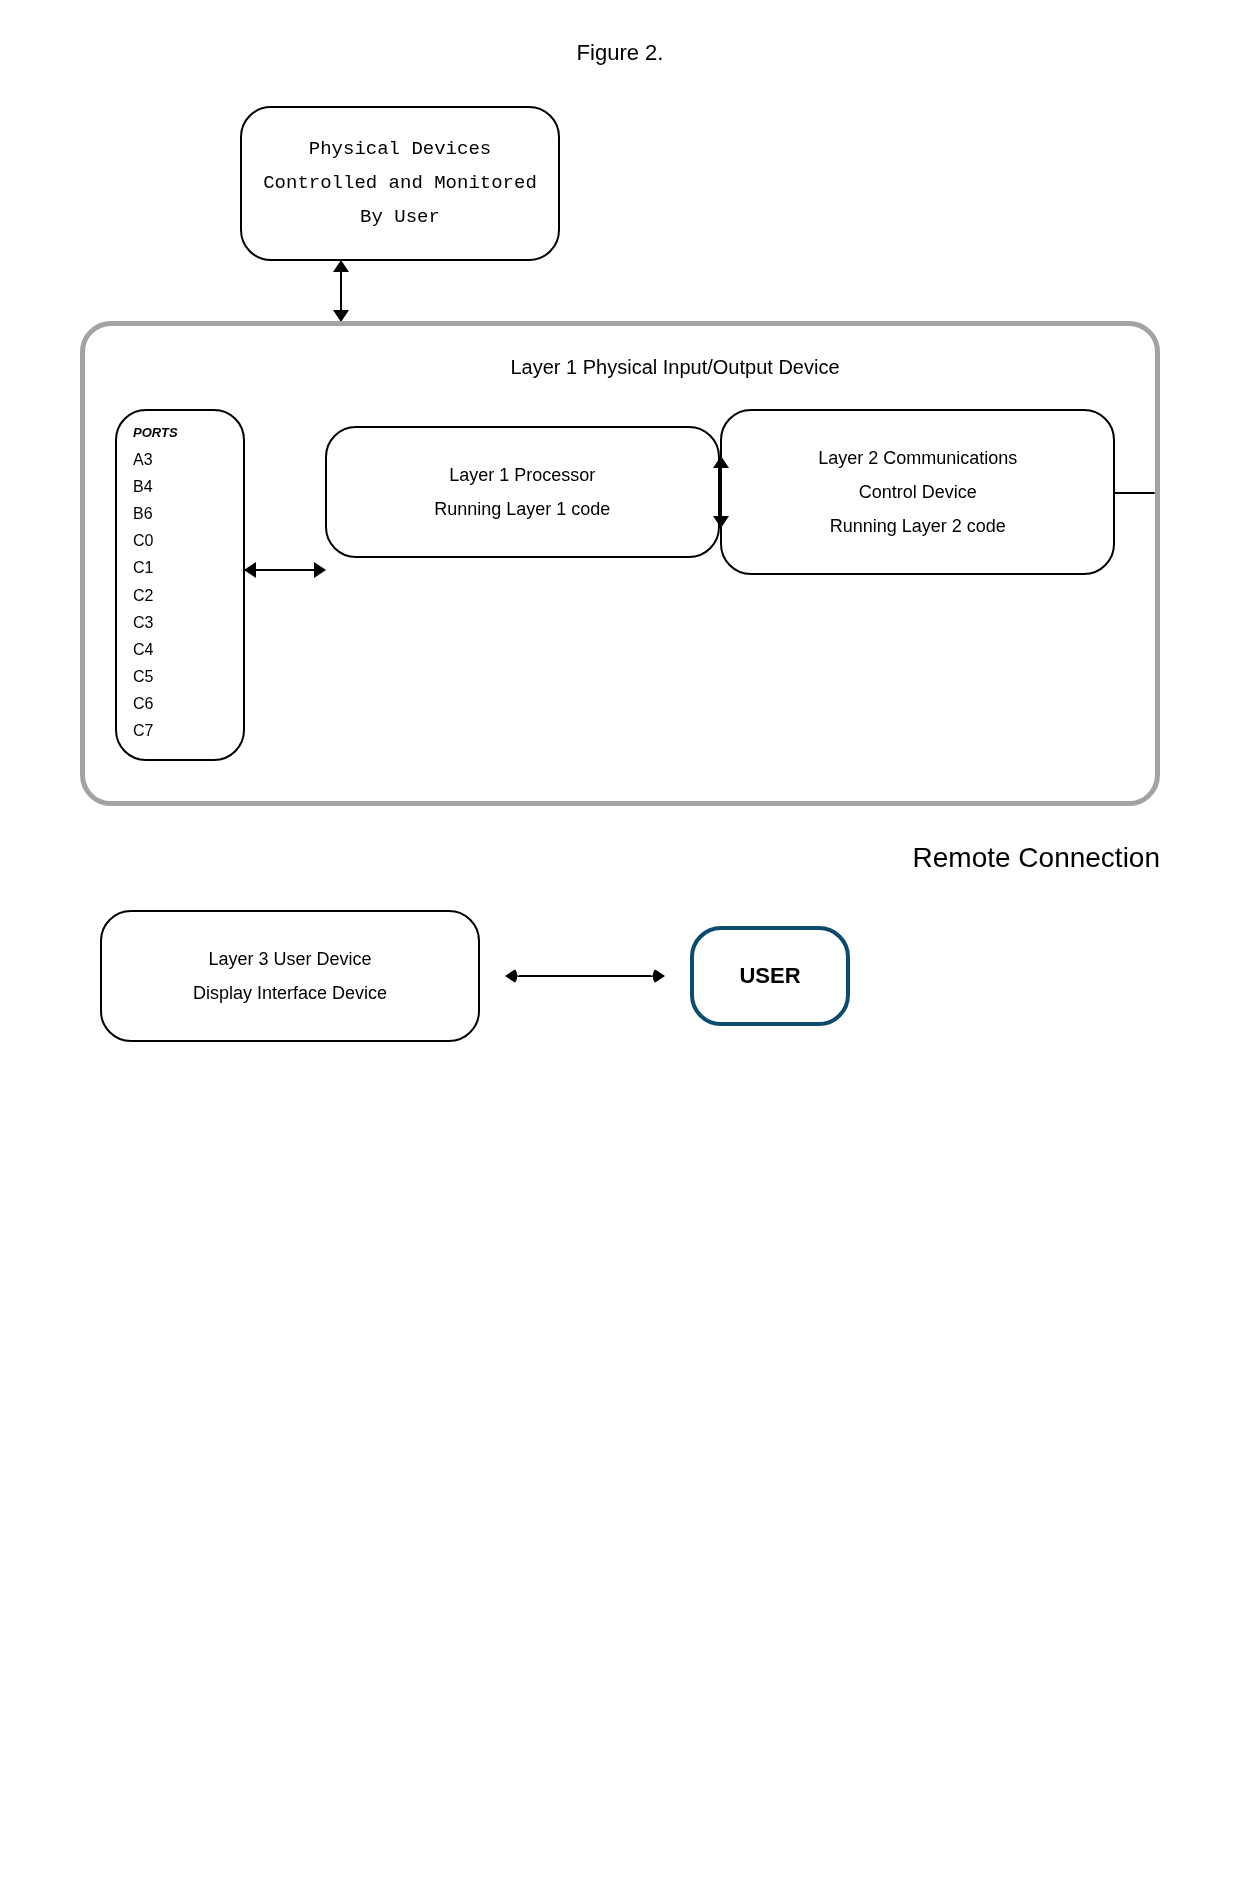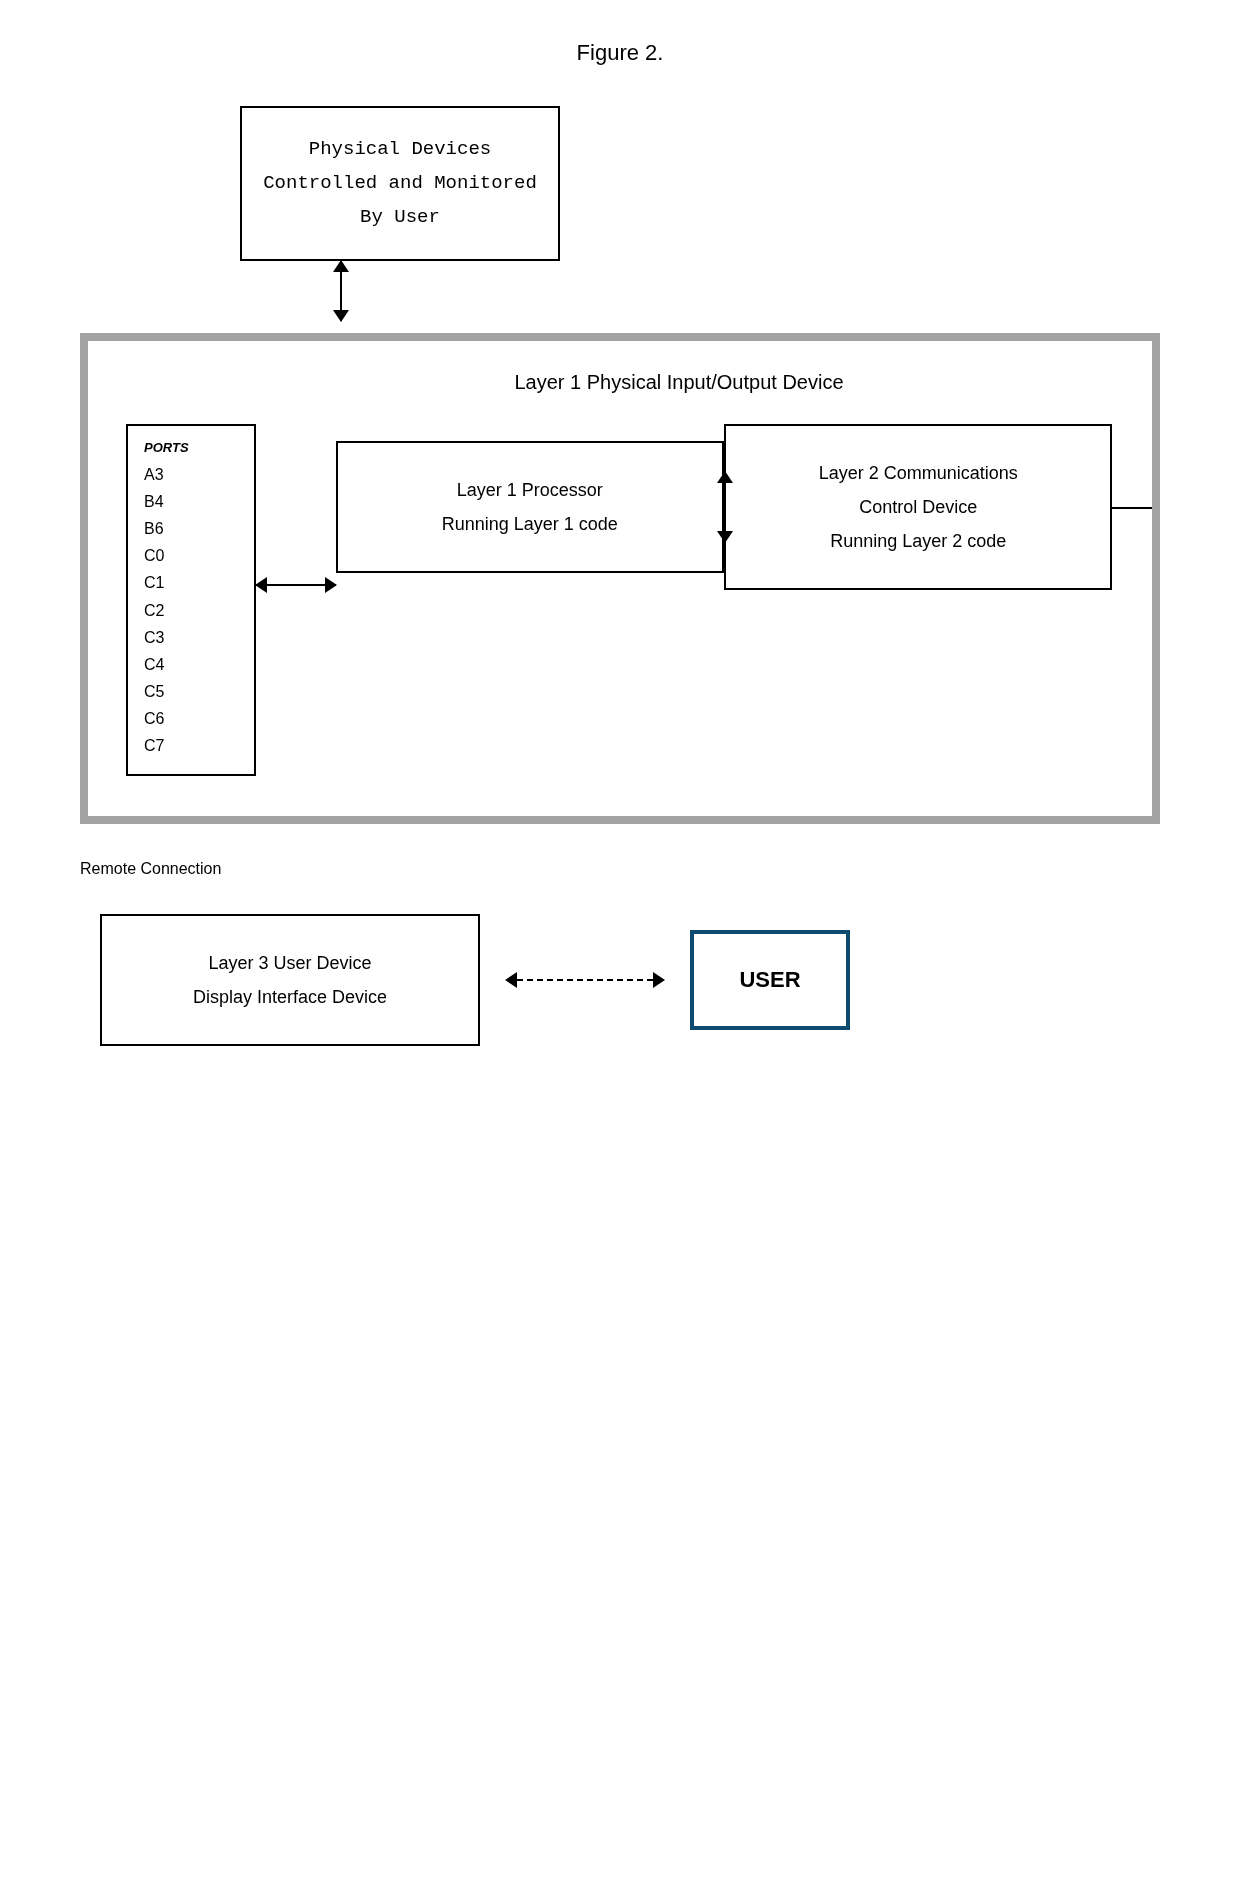--- a/index.html
+++ b/index.html
@@ -1,15 +1,15 @@
 <!DOCTYPE html>
 <html><head>
   <meta charset="utf-8">
   <style>
-    * { box-sizing: border-box; margin: 0; padding: 0; }
+    * { box-sizing: border-box; margin: 0; padding: 0; border-radius: 31px; }
     body {
       background: #fff;
       font-family: Arial, sans-serif;
       width: 1240px;
       min-height: 1896px;
       position: relative;
       overflow-x: hidden;
     }
 
     .diagram-container {
@@ -64,24 +64,24 @@
       position: absolute;
       bottom: -1px;
       left: -7px;
       border-left: 8px solid transparent;
       border-right: 8px solid transparent;
       border-top: 12px solid #000;
     }
 
     
     .layer1-outer {
-      border: 8px solid #a3a3a3;
-      position: relative;
-      padding: 30px 40px 40px 38px;
-      margin-top: 12px;
+      border: 5px solid #a3a3a3;
+      position: relative;
+      padding: 30px 40px 40px 30px;
+      margin-top: 0;
     }
 
     .layer1-title {
       font-size: 20px;
       text-align: center;
       margin-bottom: 30px;
       margin-left: 120px;
     }
 
     .layer1-inner-area {
@@ -197,22 +197,22 @@
       position: relative;
     }
 
     .layer2-box p {
       font-size: 18px;
       line-height: 1.9;
     }
 
     
     .remote-connection-label {
-      font-size: 16px;
-      text-align: left;
+      font-size: 28px;
+      text-align: right;
       margin-top: 36px;
       margin-bottom: 36px;
     }
 
     
     .bottom-section {
       display: flex;
       align-items: center;
       justify-content: flex-start;
       gap: 5px;

